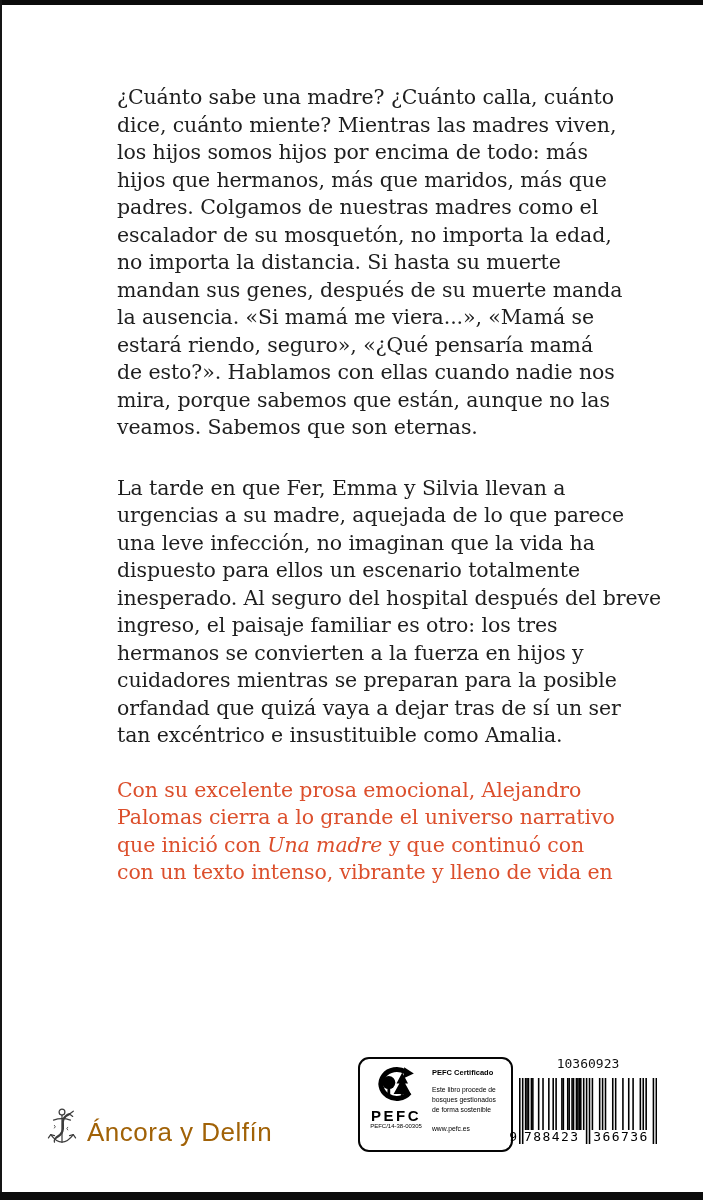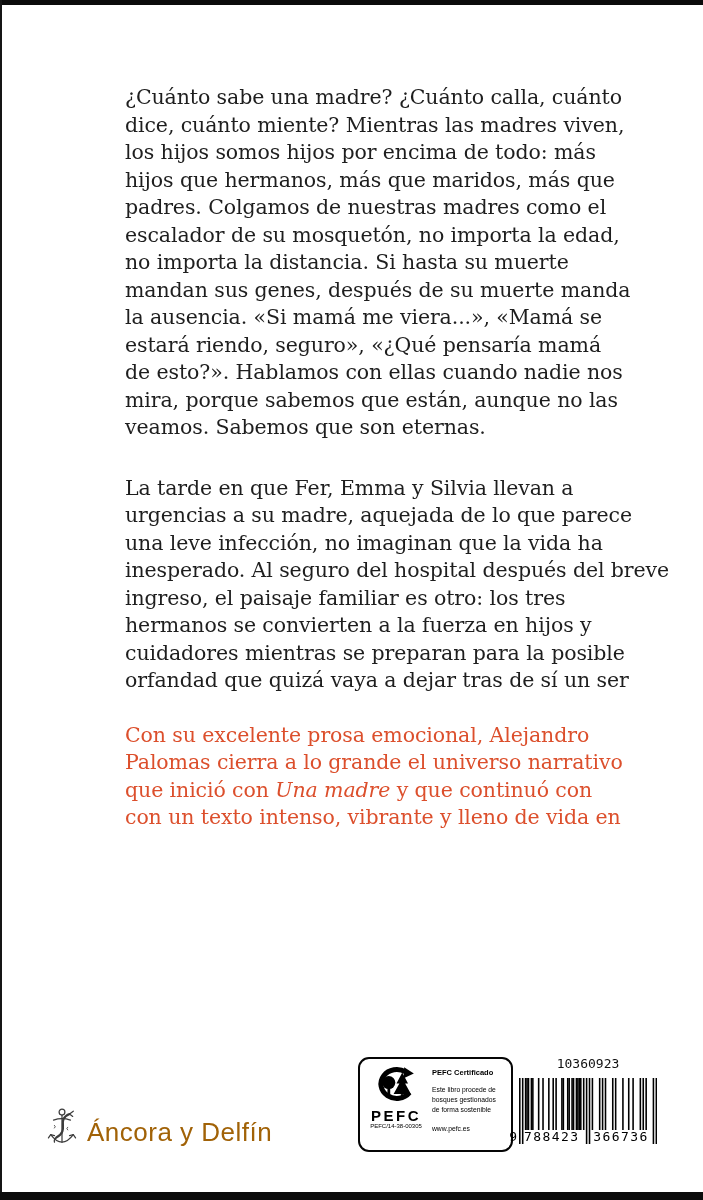--- a/index.html
+++ b/index.html
@@ -8,21 +8,21 @@
     font-family:"DejaVu Serif", serif;overflow:hidden;
   }
   
   .frame-top{position:absolute;top:0;left:0;width:703px;height:5px;background:#0b0b0b;}
   .frame-bottom{position:absolute;bottom:0;left:0;width:703px;height:8px;background:#0b0b0b;}
   .frame-left{position:absolute;top:0;left:0;width:2px;height:1200px;background:#151515;}
 
   
   .synopsis{
     position:absolute;left:117px;top:84px;width:510px;
-    font-size:20.5px;line-height:27.5px;letter-spacing:-0.1px;color:#1e1e1e;margin-left:8px;
+    font-size:20.5px;line-height:27.5px;letter-spacing:-0.1px;color:#1e1e1e;
   }
   .para{margin:0;}
   .para.p2{margin-top:33px;}
   .para.p3{margin-top:27px;}
   .para.accent{color:var(--accent,#dc4f2c);}
   .line{white-space:nowrap;}
   .line em{font-style:italic;}
 
   
   .publisher{
@@ -85,25 +85,27 @@
       <div class="line"><span>la ausencia. «Si mamá me viera...», «Mamá se</span></div>
       <div class="line"><span>estará riendo, seguro», «¿Qué pensaría mamá</span></div>
       <div class="line"><span>de esto?». Hablamos con ellas cuando nadie nos</span></div>
       <div class="line"><span>mira, porque sabemos que están, aunque no las</span></div>
       <div class="line"><span>veamos. Sabemos que son eternas.</span></div>
     </div>
     <div class="para p2">
       <div class="line"><span>La tarde en que Fer, Emma y Silvia llevan a</span></div>
       <div class="line"><span>urgencias a su madre, aquejada de lo que parece</span></div>
       <div class="line"><span>una leve infección, no imaginan que la vida ha</span></div>
+      <div class="line"><span>dispuesto para ellos un escenario totalmente</span></div>
       <div class="line"><span>inesperado. Al seguro del hospital después del breve</span></div>
       <div class="line"><span>ingreso, el paisaje familiar es otro: los tres</span></div>
       <div class="line"><span>hermanos se convierten a la fuerza en hijos y</span></div>
       <div class="line"><span>cuidadores mientras se preparan para la posible</span></div>
       <div class="line"><span>orfandad que quizá vaya a dejar tras de sí un ser</span></div>
+      <div class="line"><span>tan excéntrico e insustituible como Amalia.</span></div>
     </div>
     <div class="para p3 accent">
       <div class="line"><span>Con su excelente prosa emocional, Alejandro</span></div>
       <div class="line"><span>Palomas cierra a lo grande el universo narrativo</span></div>
       <div class="line"><span>que inició con </span><em>Una madre</em><span> y que continuó con</span></div>
       <div class="line"><span>con un texto intenso, vibrante y lleno de vida en</span></div>
     </div>
   </div>
 
 <div class="publisher">

